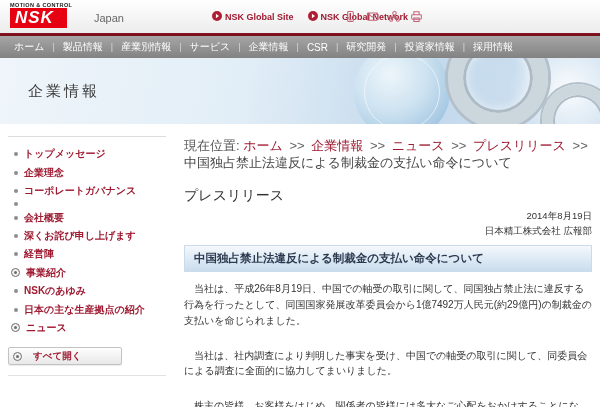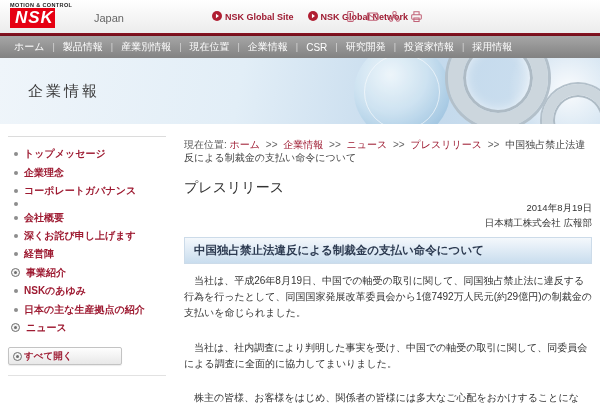--- a/index.html
+++ b/index.html
@@ -4,21 +4,21 @@
 <style>
   * { margin:0; padding:0; box-sizing:border-box; }
   html,body { background:#dcdcdc; }
   body { font-family:"Liberation Sans","DejaVu Sans",sans-serif; }
   .page { position:relative; width:600px; height:407px; background:#fff; overflow:hidden; margin:0 auto; }
 
   
   .topbar { position:relative; height:33px; background:linear-gradient(#ffffff,#ececec); }
   .logo { position:absolute; left:10px; top:2px; }
   .logo-tagline { font-size:6px; letter-spacing:.4px; color:#1a1a1a; font-weight:bold; transform:scale(.92); transform-origin:left top; white-space:nowrap; }
-  .logo-mark { background:#e60012; color:#fff; font-weight:bold; font-style:italic; font-size:17px; line-height:20px; padding:0 1px 0 5px; letter-spacing:1px; display:inline-block; }
+  .logo-mark { background:#e60012; color:#fff; font-weight:bold; font-style:italic; font-size:17px; line-height:20px; padding:0 13px 0 5px; letter-spacing:1px; display:inline-block; }
   .region { position:absolute; left:94px; top:12px; font-size:11px; color:#666; }
   .global-links { position:absolute; left:212px; top:11px; display:flex; gap:14px; }
   .global-link { display:flex; align-items:center; gap:3px; font-size:9px; font-weight:bold; color:#9e1b32; cursor:pointer; }
   .global-link svg { width:10px; height:10px; }
   .util-icons { position:absolute; left:344px; top:9px; display:flex; gap:9px; }
   .util-icons svg { width:13px; height:13px; stroke:#c16277; fill:none; stroke-width:1.1; cursor:pointer; }
 
   .redline { height:3px; background:linear-gradient(#8c1322,#6f0e1b); }
 
   
@@ -43,29 +43,29 @@
   
   .cols { display:flex; align-items:flex-start; }
   .sidebar { width:172px; padding:12px 0 0 8px; }
   .sidebar-topline { border-top:1px solid #dcdcdc; margin-right:6px; margin-bottom:8px; }
   .side-item { display:flex; align-items:center; gap:6px; padding:2.2px 0 2.2px 6px; cursor:pointer; }
   .side-label { font-size:10px; font-weight:bold; color:#9e1b32; white-space:nowrap; }
   .b-dot { width:4px; height:4px; border-radius:50%; background:#8d8d8d; flex:0 0 auto; }
   .b-radio { width:9px; height:9px; border-radius:50%; border:1.5px solid #6e6e6e; background:#f2f2f2; position:relative; flex:0 0 auto; margin-left:-3px; }
   .b-radio::after { content:""; position:absolute; left:2px; top:2px; width:3px; height:3px; border-radius:50%; background:#6e6e6e; }
   .expand-all { margin:10px 0 0 0; width:114px; height:18px; border:1px solid #c3c3c3; border-radius:2px;
-    background:linear-gradient(#fefefe,#e8e8e8); display:flex; align-items:center; gap:2px; padding:0 7px; cursor:pointer;
+    background:linear-gradient(#fefefe,#e8e8e8); display:flex; align-items:center; gap:11px; padding:0 7px; cursor:pointer;
     box-shadow:0 1px 1px rgba(0,0,0,.08); }
   .expand-all .side-label { font-size:9.5px; }
   .sidebar-bottomline { border-bottom:1px solid #e2e2e2; margin:10px 6px 0 0; }
 
   .content { flex:1; padding:14px 8px 0 12px; }
 
   
-  .breadcrumb { font-size:10px; color:#555; line-height:1.3; }
+  .breadcrumb { font-size:13px; color:#555; line-height:1.3; }
   .bc-link { color:#9e1b32; cursor:pointer; }
   .bc-sep { color:#666; margin:0 3px; }
   .bc-current { color:#444; }
 
   .page-title { margin-top:15px; font-size:14px; color:#333; font-weight:normal; }
 
   .date-block { text-align:right; font-size:9.5px; color:#333; line-height:1.55; margin-top:4px; }
 
   .article-title { margin-top:7px; padding:5px 9px; font-size:11.5px; font-weight:bold; color:#2c3a50;
     background:linear-gradient(#f4f8fc,#c9ddee); border:1px solid #ccdbe9; }
@@ -127,21 +127,21 @@
 
   <div class="redline"></div>
 
   <div class="nav">
     <span class="nav-item">ホーム</span>
     <span class="nav-sep">|</span>
     <span class="nav-item">製品情報</span>
     <span class="nav-sep">|</span>
     <span class="nav-item">産業別情報</span>
     <span class="nav-sep">|</span>
-    <span class="nav-item">現在位置</span>
+    <span class="nav-item">サービス</span>
     <span class="nav-sep">|</span>
     <span class="nav-item">企業情報</span>
     <span class="nav-sep">|</span>
     <span class="nav-item">CSR</span>
     <span class="nav-sep">|</span>
     <span class="nav-item">研究開発</span>
     <span class="nav-sep">|</span>
     <span class="nav-item">投資家情報</span>
     <span class="nav-sep">|</span>
     <span class="nav-item">採用情報</span>

